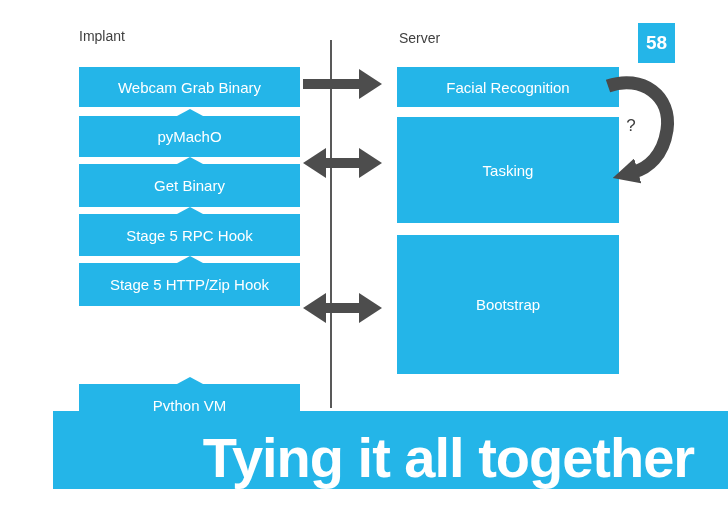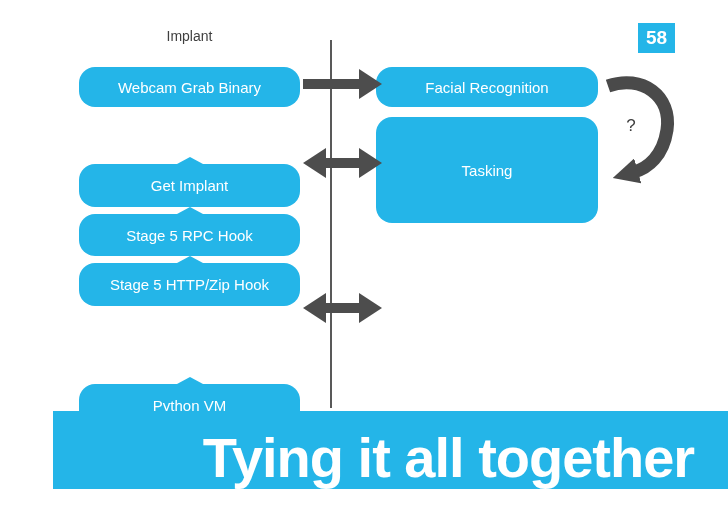--- a/index.html
+++ b/index.html
@@ -1,79 +1,82 @@
 <!DOCTYPE html>
 <html><head>
 <meta charset="utf-8">
 <style>
   html,body{margin:0;padding:0;background:#ffffff;}
   .slide{
     position:relative;width:728px;height:515px;background:#ffffff;overflow:hidden;
     font-family:"Liberation Sans","DejaVu Sans",sans-serif;
   }
   .col-label{
-    position:absolute;width:221px;text-align:center;
+    position:absolute;width:221px;
     font-size:14px;color:#3f3f3f;
   }
   .box{
     position:absolute;background:#24b5e8;color:#ffffff;
     display:flex;align-items:center;justify-content:center;
-    font-size:15px;text-align:center;border-radius:16px;
+    font-size:15px;text-align:center;
   }
   .lbox{left:79px;width:221px;}
-  .rbox{left:376px;width:222px;}
+  .rbox{left:397px;width:222px;}
   .notch::before{
     content:"";position:absolute;top:-7px;left:50%;margin-left:-13px;
     width:0;height:0;
     border-left:13px solid transparent;border-right:13px solid transparent;
     border-bottom:7px solid #24b5e8;
   }
   .divider{
     position:absolute;left:330px;top:40px;width:2px;height:368px;background:#595959;
   }
   .harrow{position:absolute;overflow:visible;}
   .harrow *{fill:#4d4d4d;}
   .loop-arrow{position:absolute;left:596px;top:72px;overflow:visible;}
   .qmark{
     position:absolute;left:617px;top:116px;width:28px;text-align:center;
     font-size:17px;color:#3f3f3f;
   }
   .page-badge{
-    position:absolute;left:638px;top:23px;width:37px;height:30px;
+    position:absolute;left:638px;top:23px;width:37px;height:40px;
     background:#24b5e8;color:#ffffff;font-weight:bold;font-size:19px;
     display:flex;align-items:center;justify-content:center;
   }
   .banner{
     position:absolute;left:53px;top:411px;width:621px;height:78px;background:#24b5e8;
     display:flex;align-items:center;justify-content:center;padding-left:85px;box-sizing:content-box;
   }
   .banner-title{
     color:#ffffff;font-weight:bold;font-size:56px;letter-spacing:-1px;white-space:nowrap;
     margin-top:14px;
   }
 </style>
 </head>
 <body>
 
 <div class="slide">
 
   <div class="col-label" style="left:79px;top:28px">Implant</div>
+  <div class="col-label" style="left:399px;top:30px">Server</div>
 
   <div class="page-badge">58</div>
 
   <div class="divider"></div>
 
   <div class="box lbox" style="top:67px;height:40px">Webcam Grab Binary</div>
-  <div class="box lbox notch" style="top:164px;height:43px">Get Implant</div>
+  <div class="box lbox notch" style="top:116px;height:41px">pyMachO</div>
+  <div class="box lbox notch" style="top:164px;height:43px">Get Binary</div>
   <div class="box lbox notch" style="top:214px;height:42px">Stage 5 RPC Hook</div>
   <div class="box lbox notch" style="top:263px;height:43px">Stage 5 HTTP/Zip Hook</div>
   <div class="box lbox notch" style="top:384px;height:43px">Python VM</div>
 
   <div class="box rbox" style="top:67px;height:40px">Facial Recognition</div>
   <div class="box rbox" style="top:117px;height:106px">Tasking</div>
+  <div class="box rbox" style="top:235px;height:139px">Bootstrap</div>
 
   <svg class="harrow" style="left:303px;top:68px" width="79" height="32" aria-hidden="true">
     <rect x="0" y="11" width="58" height="10"></rect>
     <polygon points="56,1 56,31 79,16"></polygon>
   </svg>
   <svg class="harrow" style="left:303px;top:147px" width="79" height="32" aria-hidden="true">
     <polygon points="23,1 23,31 0,16"></polygon>
     <rect x="21" y="11" width="37" height="10"></rect>
     <polygon points="56,1 56,31 79,16"></polygon>
   </svg>

